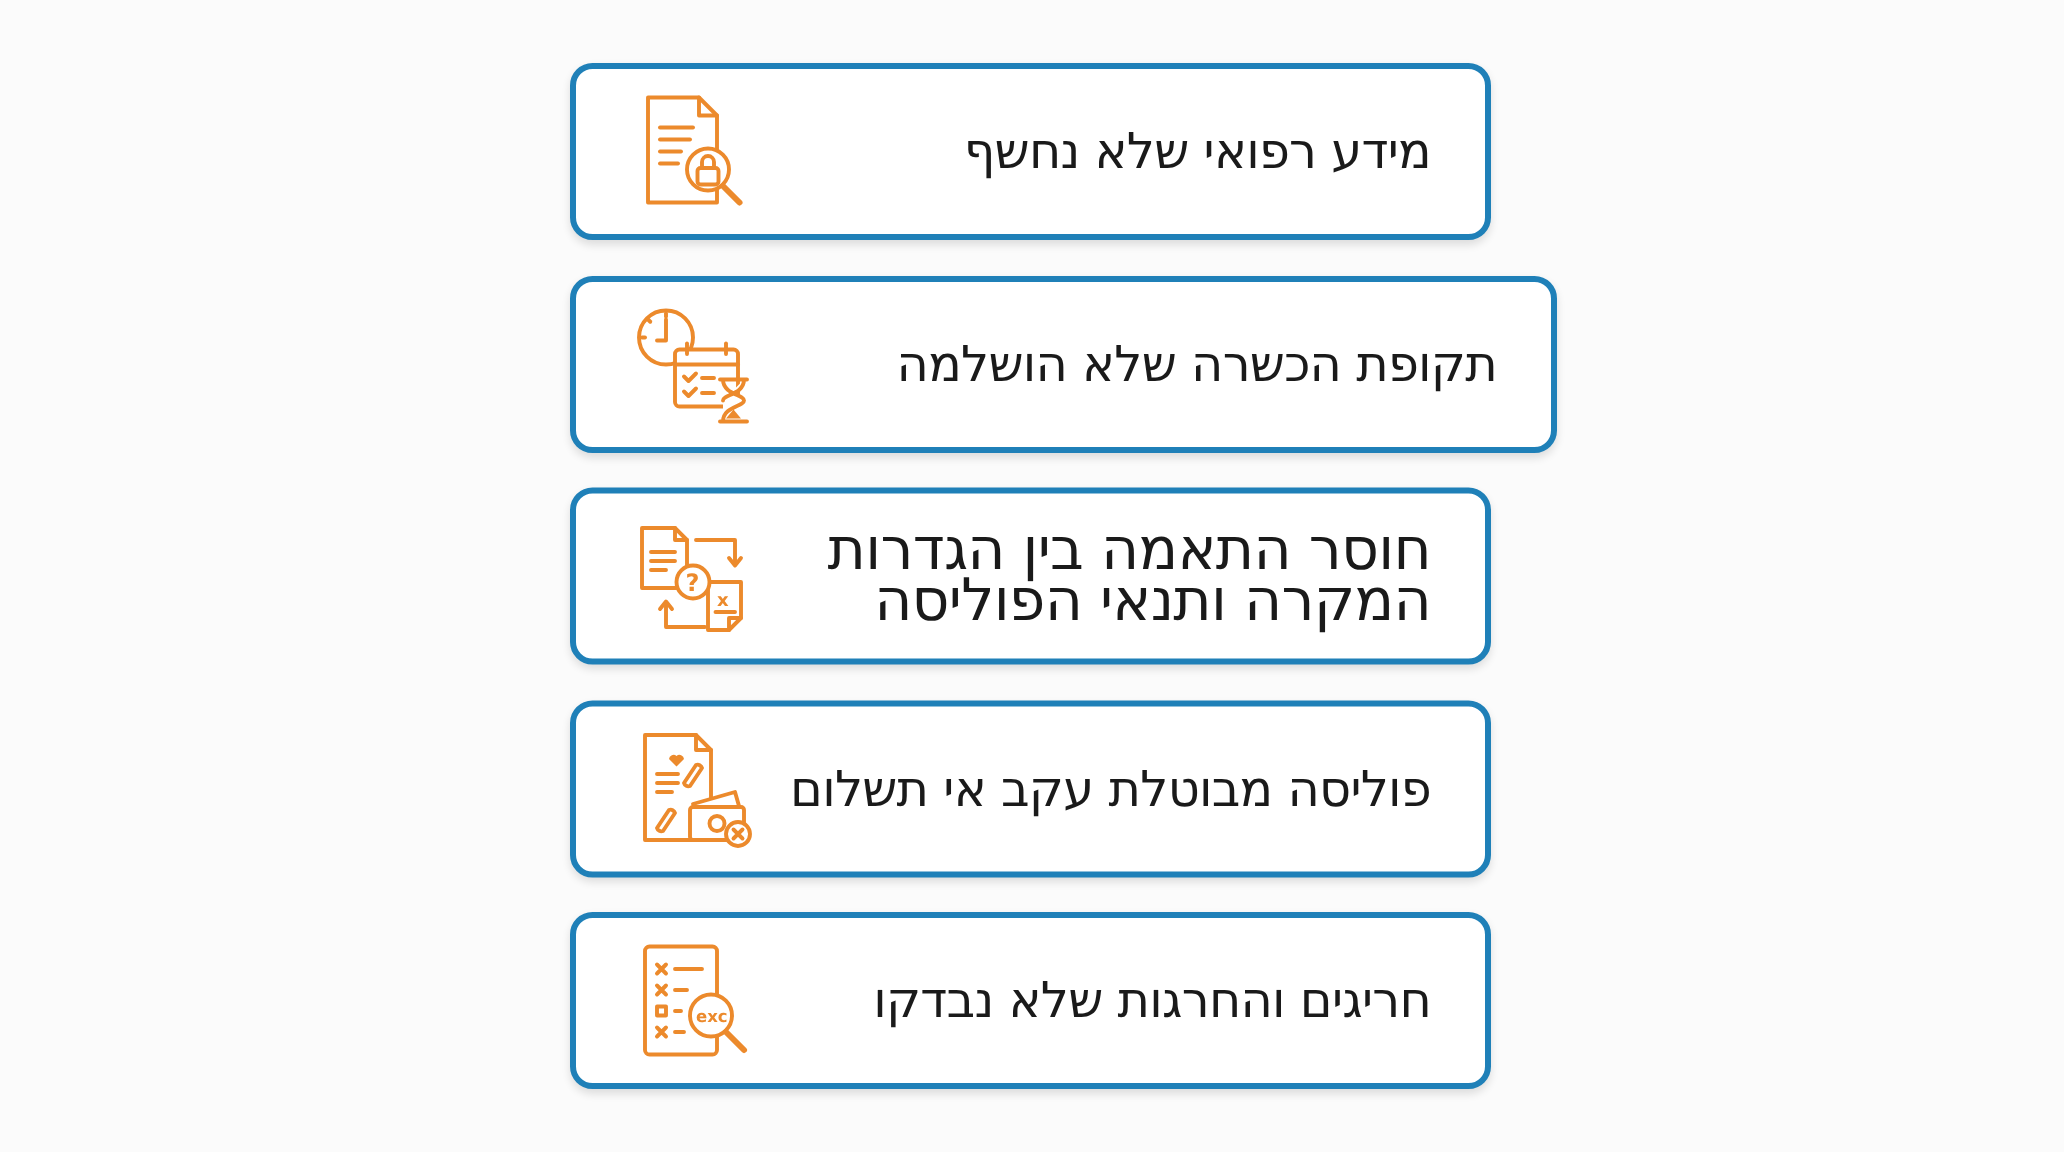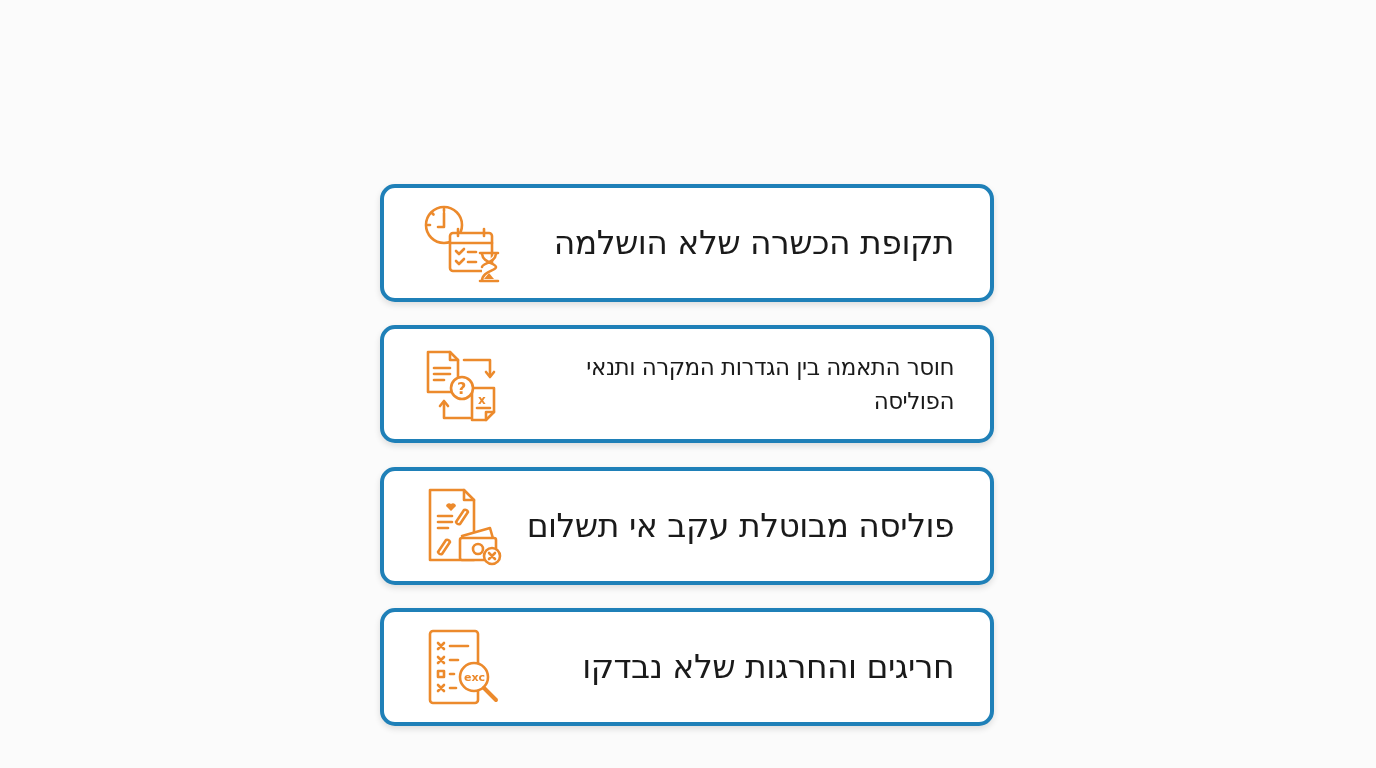--- a/index.html
+++ b/index.html
@@ -51,34 +51,51 @@
       direction: rtl;
       text-align: right;
       font-family: "DejaVu Sans", sans-serif;
       font-size: 33px;
       line-height: 36px;
       color: #1a1a1a;
       letter-spacing: -0.5px;
       max-width: 440px;
     }
     .card .label.two-line {
-      font-size: 23px;
+      font-size: 39px;
       line-height: 34px;
     }
     .stroke { fill: none; stroke: #ec8a2c; stroke-width: 2.6; stroke-linecap: round; stroke-linejoin: round; }
     .fillc { fill: #ec8a2c; }
     .txt { fill: #ec8a2c; font-family: "DejaVu Sans", sans-serif; font-weight: bold; }
   </style>
 </head>
 <body>
 
 <div class="stage">
 
+  <div class="card" style="top:42px;">
+    <div class="icon">
+      <svg viewBox="0 0 84 84">
+        <path class="stroke" d="M12 6 H46 L58 18 V76 H12 Z"></path>
+        <path class="stroke" d="M46 6 V18 H58"></path>
+        <line class="stroke" x1="20" y1="26" x2="42" y2="26"></line>
+        <line class="stroke" x1="20" y1="34" x2="40" y2="34"></line>
+        <line class="stroke" x1="20" y1="42" x2="34" y2="42"></line>
+        <line class="stroke" x1="20" y1="50" x2="32" y2="50"></line>
+        <circle class="stroke" cx="52" cy="54" r="14" fill="#fff" style="fill:#fff"></circle>
+        <rect class="stroke" x="45" y="53" width="14" height="11" rx="2"></rect>
+        <path class="stroke" d="M48 53 V49 a4 4 0 0 1 8 0 V53"></path>
+        <line class="stroke" x1="62" y1="65" x2="73" y2="76" style="stroke-width:4"></line>
+      </svg>
+    </div>
+    <div class="label">מידע רפואי שלא נחשף</div>
+  </div>
 
-  <div class="card" style="top:184px;">
+  <div class="card" style="top:184px;padding-left:44px;">
     <div class="icon">
       <svg viewBox="0 0 84 84">
         <circle class="stroke" cx="24" cy="24" r="18"></circle>
         <path class="stroke" d="M24 12 V26 H18"></path>
         <line class="stroke" x1="24" y1="8" x2="24" y2="10"></line>
         <line class="stroke" x1="8" y1="24" x2="10" y2="24"></line>
         <line class="stroke" x1="12" y1="12" x2="13.5" y2="13.5"></line>
         <rect class="stroke" x="30" y="32" width="42" height="38" rx="3" style="fill:#fff"></rect>
         <line class="stroke" x1="30" y1="42" x2="72" y2="42"></line>
         <line class="stroke" x1="38" y1="28" x2="38" y2="35"></line>

